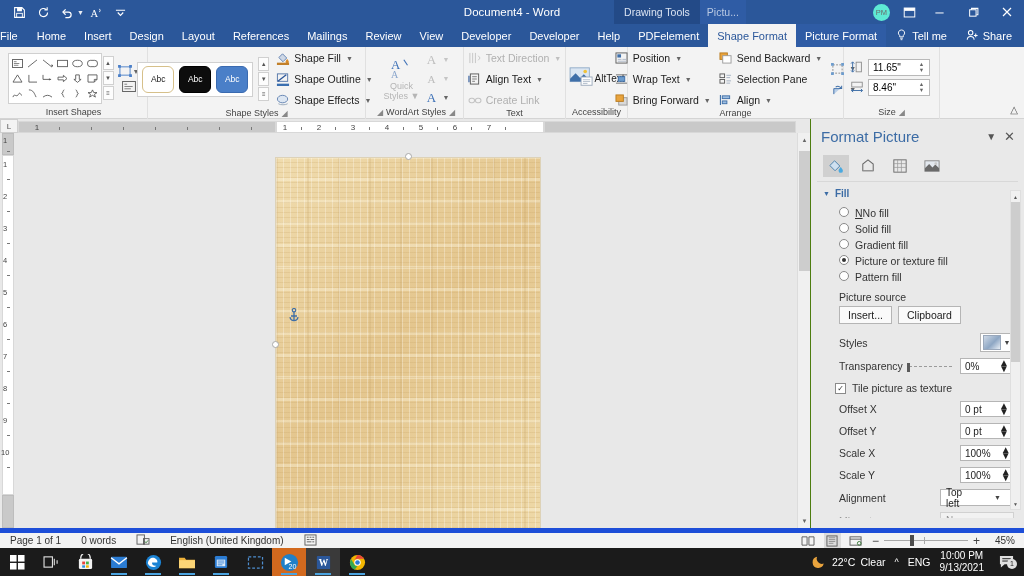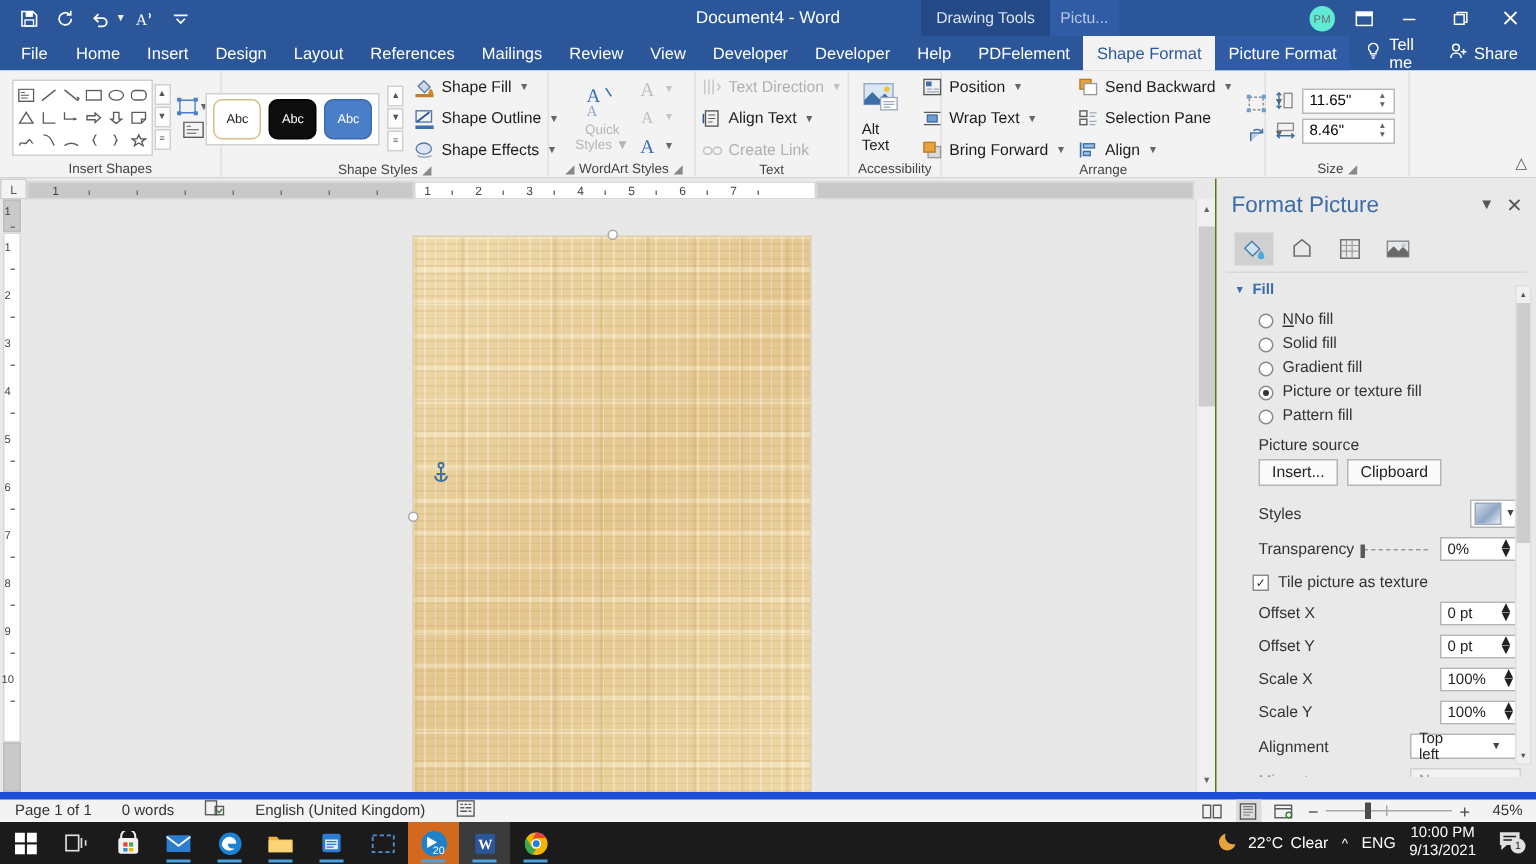--- a/index.html
+++ b/index.html
@@ -49,21 +49,21 @@
 
   
   .tabrow {
     position: absolute; top: 24px; left: 0; width: 1024px; height: 23px;
     background: #2b579a; display: flex; align-items: stretch;
   }
   .tab {
     display: flex; align-items: center; padding: 0 9px;
     font-size: 11px; color: #ffffff; white-space: nowrap;
   }
-  .tab.file { padding: 0 10px 0 14px; }
+  .tab.file { padding: 0 10px 0 0; }
   .tab.active { background: #f3f3f3; color: #2b579a; }
   .tab.ctx-pic { background: #2f5ca5; color: #ffffff; }
   .tellme { display: flex; align-items: center; gap: 5px; padding: 0 10px; font-size: 11px; color: #fff; }
   .share { margin-left: auto; display: flex; align-items: center; gap: 4px; padding: 0 12px 0 8px; font-size: 11px; color: #fff; }
 
   
   .ribbon {
     position: absolute; top: 47px; left: 0; width: 1024px; height: 72px;
     background: #f3f3f3; border-bottom: 1px solid #d4d4d4;
     display: flex; align-items: stretch;
@@ -111,21 +111,21 @@
   .ico svg { display: block; }
 
   
   .wa-left { display: flex; flex-direction: column; align-items: center; justify-content: center; width: 44px;}
   .wa-a { font-size: 19px; color: #3b6fb6; line-height: 16px; font-family: "Liberation Serif", serif; }
   .wa-lbl { font-size: 9px; color: #b5b5b5; text-align: center; line-height: 10px; }
   .wa-right { display: flex; flex-direction: column; justify-content: center; gap: 2px; }
   .wa-item { display: flex; align-items: center; gap: 3px; height: 17px; }
   .wa-glyph { width: 16px; text-align: center; font-size: 13px; font-family: "Liberation Serif", serif; }
 
-  .bigbtn { display: flex; flex-direction: column; align-items: flex-start; justify-content: center;
+  .bigbtn { display: flex; flex-direction: row; align-items: center; justify-content: center;
             width: 44px; font-size: 10px; color: #1c1c1c; line-height: 11px; }
 
   .size-grp { padding: 2px 6px 0 6px; }
   .size-row { display: flex; align-items: center; gap: 4px; margin-bottom: 3px; }
   .spin { display: flex; align-items: center; border: 1px solid #b9b9b9; background: #fff; height: 17px; width: 62px;}
   .spin input { border: 0; outline: 0; width: 46px; font-size: 10px; padding-left: 4px; font-family: "Liberation Sans", sans-serif; background: transparent;}
   .spin .arrows { display: flex; flex-direction: column; width: 13px; align-items: center; color: #666; font-size: 5.5px; line-height: 6px;}
   .ribbon-collapse { position: absolute; right: 6px; bottom: 3px; font-size: 10px; color: #555; }
 
   
@@ -183,21 +183,21 @@
   .pane-head .pbtn { font-size: 10px; color: #555; padding: 0 5px; }
   .pane-head .pclose { font-size: 13px; color: #555; padding: 0 3px; }
   .pane-tabs { display: flex; align-items: center; gap: 6px; padding: 2px 0 4px 12px; }
   .ptab { width: 26px; height: 22px; display: flex; align-items: center; justify-content: center; }
   .ptab.sel { background: #d0d0d0; }
   .pane-sep { height: 1px; background: #d8d8d8; margin: 0 6px; }
 
   .pane-body { position: relative; height: 336px; padding: 6px 0 0 0; overflow: hidden; }
   .sect-hdr { display: flex; align-items: center; gap: 5px; padding: 0 0 6px 12px; font-size: 10px; color: #3c6ca5; font-weight: bold;}
   .tri { font-size: 7px; color: #3c6ca5; }
-  .radio-row { display: flex; align-items: flex-end; gap: 6px; padding: 2px 0 2px 28px; font-size: 10.5px; color: #333; }
+  .radio-row { display: flex; align-items: flex-start; gap: 6px; padding: 2px 0 2px 28px; font-size: 10.5px; color: #333; }
   .radio { width: 10px; height: 10px; border-radius: 50%; border: 1px solid #8a8a8a; background: #fff;
            display: flex; align-items: center; justify-content: center; flex:0 0 10px;}
   .radio.on::after { content: ""; width: 4px; height: 4px; border-radius: 50%; background: #333; }
   .u { text-decoration: underline; }
   .lbl-row { padding: 6px 0 3px 28px; font-size: 10.5px; color: #333; }
   .btn-row { display: flex; gap: 6px; padding: 0 0 6px 28px; }
   .pbtn2 { border: 1px solid #b5b5b5; background: #fafafa; font-size: 10.5px; color: #222; padding: 2px 8px; }
   .field-row { display: flex; align-items: center; padding: 3px 10px 3px 28px; font-size: 10.5px; color: #333; }
   .field-row .fl { flex: 1; }
   .pspin { display: flex; align-items: center; border: 1px solid #b5b5b5; background: #fff; height: 16px; width: 54px; }

